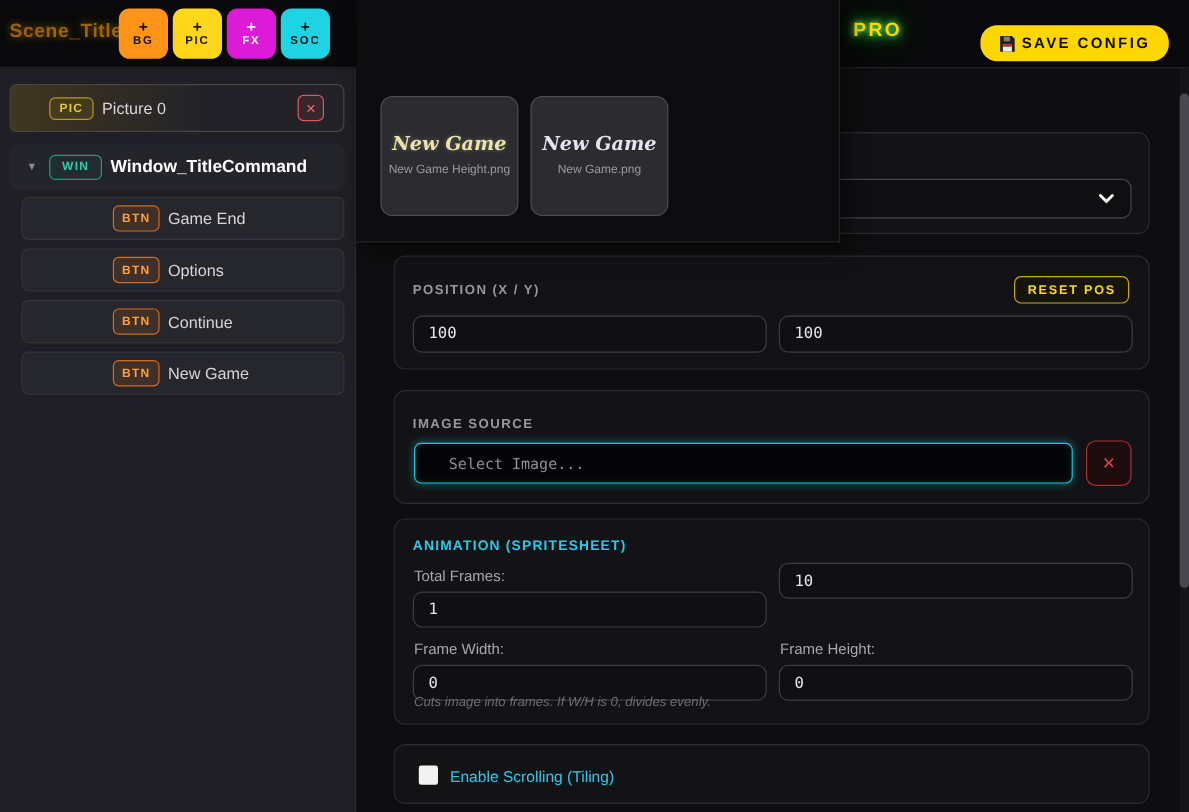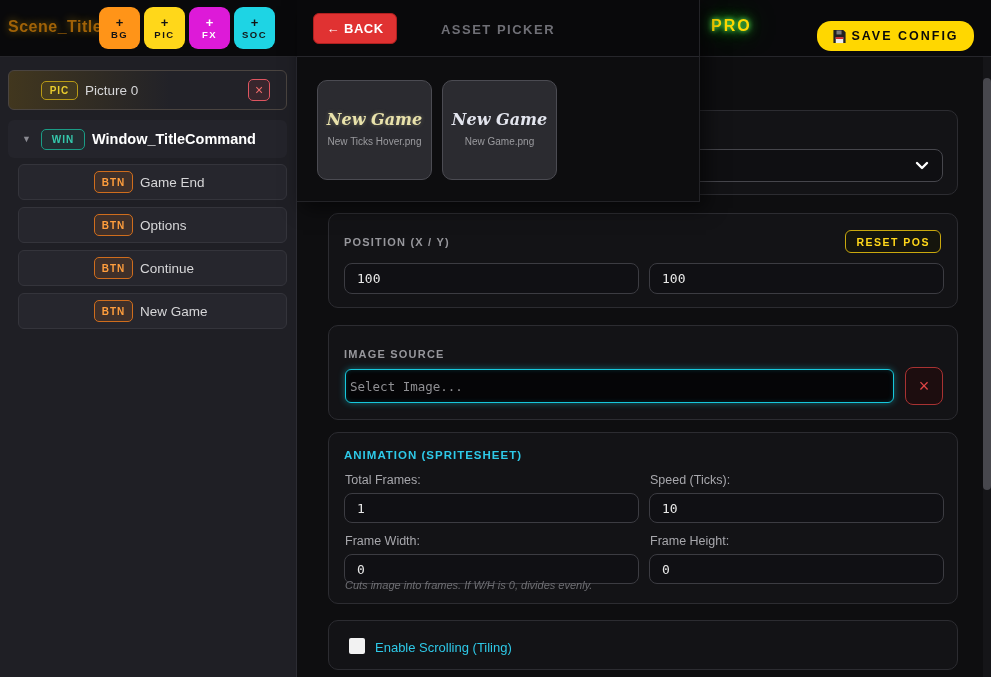--- a/index.html
+++ b/index.html
@@ -70,21 +70,21 @@
              border:1.5px solid #c9a80e;border-radius:6px;color:#ffd71a;font-size:10.5px;
              font-weight:bold;letter-spacing:1.5px;font-family:inherit;cursor:pointer;}
   .pos-inputs{position:absolute;left:15px;top:49px;display:flex;gap:10px;}
   .text-input{width:295px;height:31px;background:#101014;border:1px solid #3c3c42;border-radius:8px;
               color:#e8e8e8;font-family:"DejaVu Sans Mono",monospace;font-size:13px;
               padding:0 12px;box-sizing:border-box;outline:none;}
   .img-row{position:absolute;left:16px;top:41px;display:flex;gap:11px;align-items:center;}
   .img-input{width:549px;height:34px;background:#050507;border:1.5px solid #17c8dc;
              box-shadow:0 0 7px rgba(20,200,220,.45),inset 0 0 5px rgba(20,200,220,.18);
              border-radius:6px;color:#8f8f93;font-family:"DejaVu Sans Mono",monospace;
-             font-size:12.5px;padding:0 4px;box-sizing:border-box;outline:none;}
+             font-size:12.5px;padding:0 28px;box-sizing:border-box;outline:none;}
   .img-input::placeholder{color:#8f8f93;}
   .clear-btn{width:38px;height:38px;border-radius:8px;border:1.5px solid #a83232;background:#1d0d0f;
              color:#e04545;font-size:18px;line-height:1;cursor:pointer;display:flex;align-items:center;
              justify-content:center;padding:0;box-sizing:border-box;}
   .anim-title{position:absolute;left:15px;top:16px;font-size:11.5px;font-weight:bold;
               letter-spacing:1px;color:#2ec9e8;}
   .anim-grid{position:absolute;left:15px;top:36px;width:600px;display:grid;
              grid-template-columns:295px 295px;column-gap:10px;}
   .anim-field label{display:block;font-size:12.5px;color:#a7a7ac;margin:4px 0 6px 1px;}
   .anim-field input{width:100%;height:30px;background:#101014;border:1px solid #3c3c42;
@@ -213,21 +213,20 @@
   </div>
 
   <div class="card" id="card-anim">
     <div class="anim-title">ANIMATION (SPRITESHEET)</div>
     <div class="anim-grid">
       <div class="anim-field">
         <label>Total Frames:</label>
         <input type="text" value="1" style="">
       </div>
       <div class="anim-field">
-        <label>Speed (Ticks):</label>
         <input type="text" value="10" style="">
       </div>
       <div class="anim-field row2">
         <label>Frame Width:</label>
         <input type="text" value="0" style="">
       </div>
       <div class="anim-field row2">
         <label>Frame Height:</label>
         <input type="text" value="0" style="">
       </div>
@@ -239,25 +238,21 @@
     <div class="checkbox"></div>
     <div class="check-label">Enable Scrolling (Tiling)</div>
   </div>
 </div>
 
 <div class="scrollbar">
   <div class="scroll-thumb"></div>
 </div>
 
 <div class="overlay">
-  <div class="overlay-header">
-    <button class="back-btn">← BACK</button>
-    <div class="overlay-title">ASSET PICKER</div>
-  </div>
   <div class="asset-card" id="asset-0">
     <span class="asset-preview">New Game</span>
-    <span class="asset-filename">New Ticks Hover.png</span>
+    <span class="asset-filename">New Game Height.png</span>
   </div>
   <div class="asset-card" id="asset-1">
     <span class="asset-preview">New Game</span>
     <span class="asset-filename">New Game.png</span>
   </div>
 </div>
 
 </body></html>

